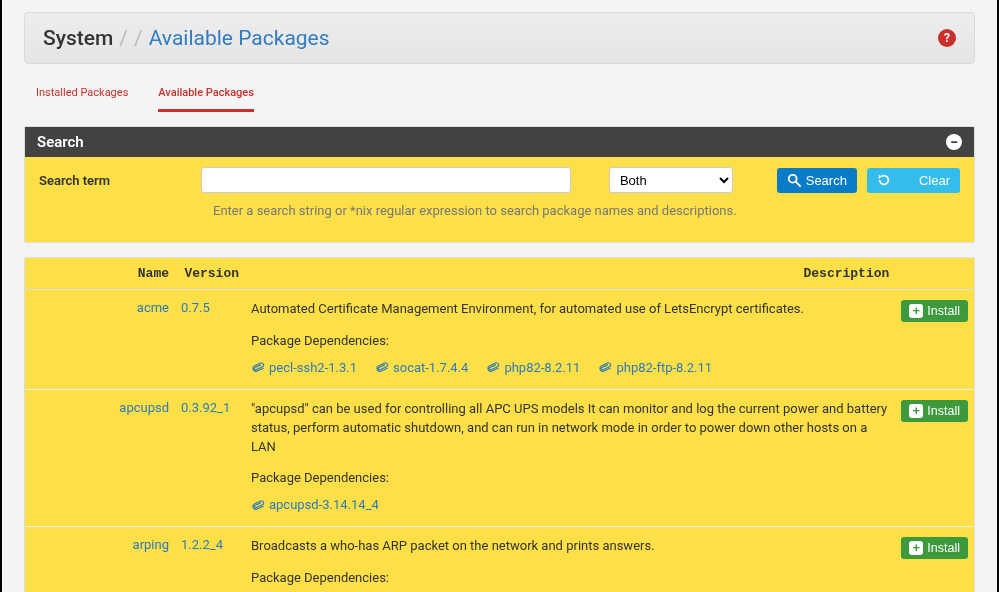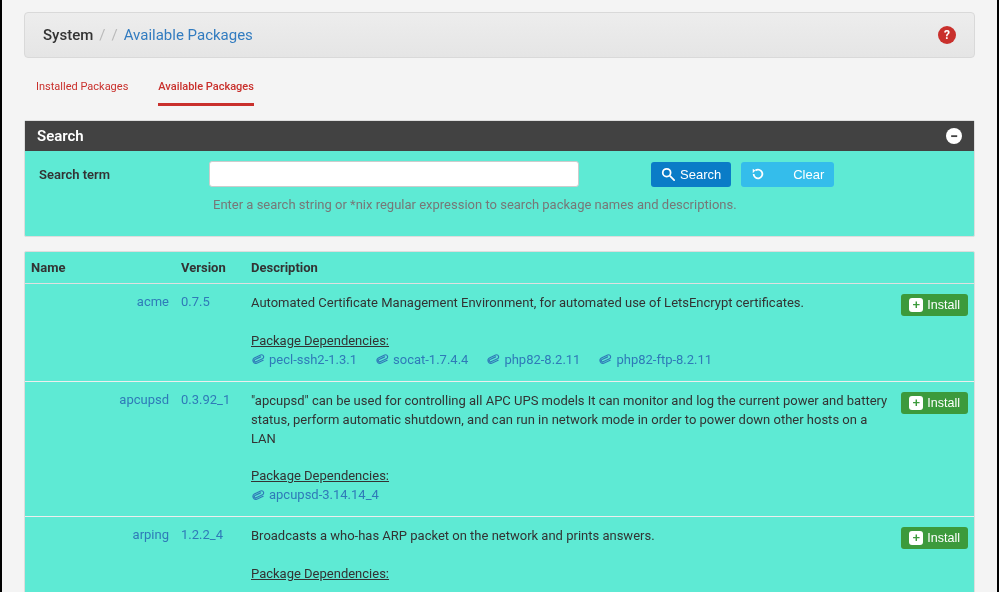--- a/index.html
+++ b/index.html
@@ -25,21 +25,21 @@
   .breadcrumb-bar {
     background: linear-gradient(#ededed, #e5e5e5);
     border: 1px solid #d9d9d9;
     border-radius: 4px;
     padding: 13px 18px;
     display:flex;
     align-items:center;
     justify-content:space-between;
   }
   .breadcrumb {
-    font-size: 15px;
+    font-size: 21px;
     display:flex;
     gap:6px;
     align-items: baseline;
   }
   .crumb-dark { color:#333; font-weight:500;}
   .crumb-sep  { color:#b9b9b9; }
   .crumb-link { color:#327cc0; text-decoration:none; cursor:pointer;}
   .help-icon {
     width:18px; height:18px; border-radius:50%;
     background:#c9302c; color:#fff; font-weight:700;
@@ -47,21 +47,21 @@
     font-size:12px; cursor:pointer;
   }
   
   .tabs { display:flex; gap:30px; margin:18px 0 14px 12px; font-size:11px; }
   .tab { color:#c9302c; cursor:pointer; padding: 4px 0 10px 0; }
   .tab.active { border-bottom: 3px solid #c9302c; font-weight:500;}
   
   .panel {
     border:1px solid #ddd;
     border-radius:2px;
-    background:#5eead4;
+    background:#fde047;
     margin-bottom:14px;
   }
   .panel-header {
     background:#424242;
     color:#fff;
     padding:6px 12px;
     font-size:15px;
     font-weight:600;
     display:flex;
     justify-content:space-between;
@@ -91,38 +91,39 @@
     display:inline-flex; align-items:center; gap:5px;
     border:none; border-radius:3px;
     padding:5px 10px; font-size:13px; color:#fff; cursor:pointer;
   }
   .btn-search { background:#0a7cc7; }
   .btn-clear  { background:#34bdeb;gap:28px; }
   .hint { margin:10px 0 12px 174px; color:#777; font-size:13px; }
   
   .pkg-table { width:100%; border-collapse:collapse; }
   .pkg-table th {
-    text-align:left; font-size:13px; font-weight:700;
+    text-align:right; font-size:13px; font-weight:700;
     padding:8px 6px; color:#333;
     border-bottom:1px solid #e0e0e0;
+    font-family:Liberation Mono, monospace;
   }
   .pkg-table td {
     vertical-align:top;
     padding:10px 6px 14px 6px;
     font-size:13px;
     border-top:1px solid #eee;
   }
   .col-name { width:150px;text-align:right; }
   .col-ver  { width:70px; }
   .col-act  { width:70px; text-align:right;}
   .link { color:#2f7ab8; cursor:pointer; }
   .ver  { color:#2f7ab8;text-align:right; }
   .desc-block { color:#333; line-height:1.45; }
-  .dep-title { margin-top:20px; color:#333;text-decoration:underline; }
-  .dep-list { margin-top:4px; display:flex; flex-wrap:wrap; gap:18px; }
+  .dep-title { margin-top:14px; color:#333; }
+  .dep-list { margin-top:12px; display:flex; flex-wrap:wrap; gap:18px; }
   .dep-item { display:flex; align-items:center; gap:4px; color:#2f7ab8; cursor:pointer; }
   .clip-icon {
     display:inline-block;
     width:14px;height:14px;
     color:#2f7ab8;
     transform: rotate(20deg);
   }
   .btn-install {
     background:#3c9a3c; color:#fff;
     border:none;border-radius:3px;
@@ -161,20 +162,23 @@
   <div class="panel">
     <div class="panel-header">
       <span>Search</span>
       <span class="collapse-icon">−</span>
     </div>
     <div class="panel-body">
       <div class="search-row">
         <div class="search-label">Search term</div>
         <input class="search-input" type="text" value="" style="">
         <div style="flex:0 0 18px"></div>
+        <select class="search-select">
+          <option>Both</option>
+        </select>
         <div style="flex:0 0 24px"></div>
         <button class="btn btn-search">
           <svg width="14" height="14" viewBox="0 0 16 16" fill="none">
                 <circle cx="6.5" cy="6.5" r="4.5" stroke="#fff" stroke-width="2"></circle>
                 <line x1="10.5" y1="10.5" x2="15" y2="15" stroke="#fff" stroke-width="2" stroke-linecap="round"></line>
               </svg>
           <span>Search</span>
         </button>
         <button class="btn btn-clear">
           <svg width="14" height="14" viewBox="0 0 16 16" fill="none">

